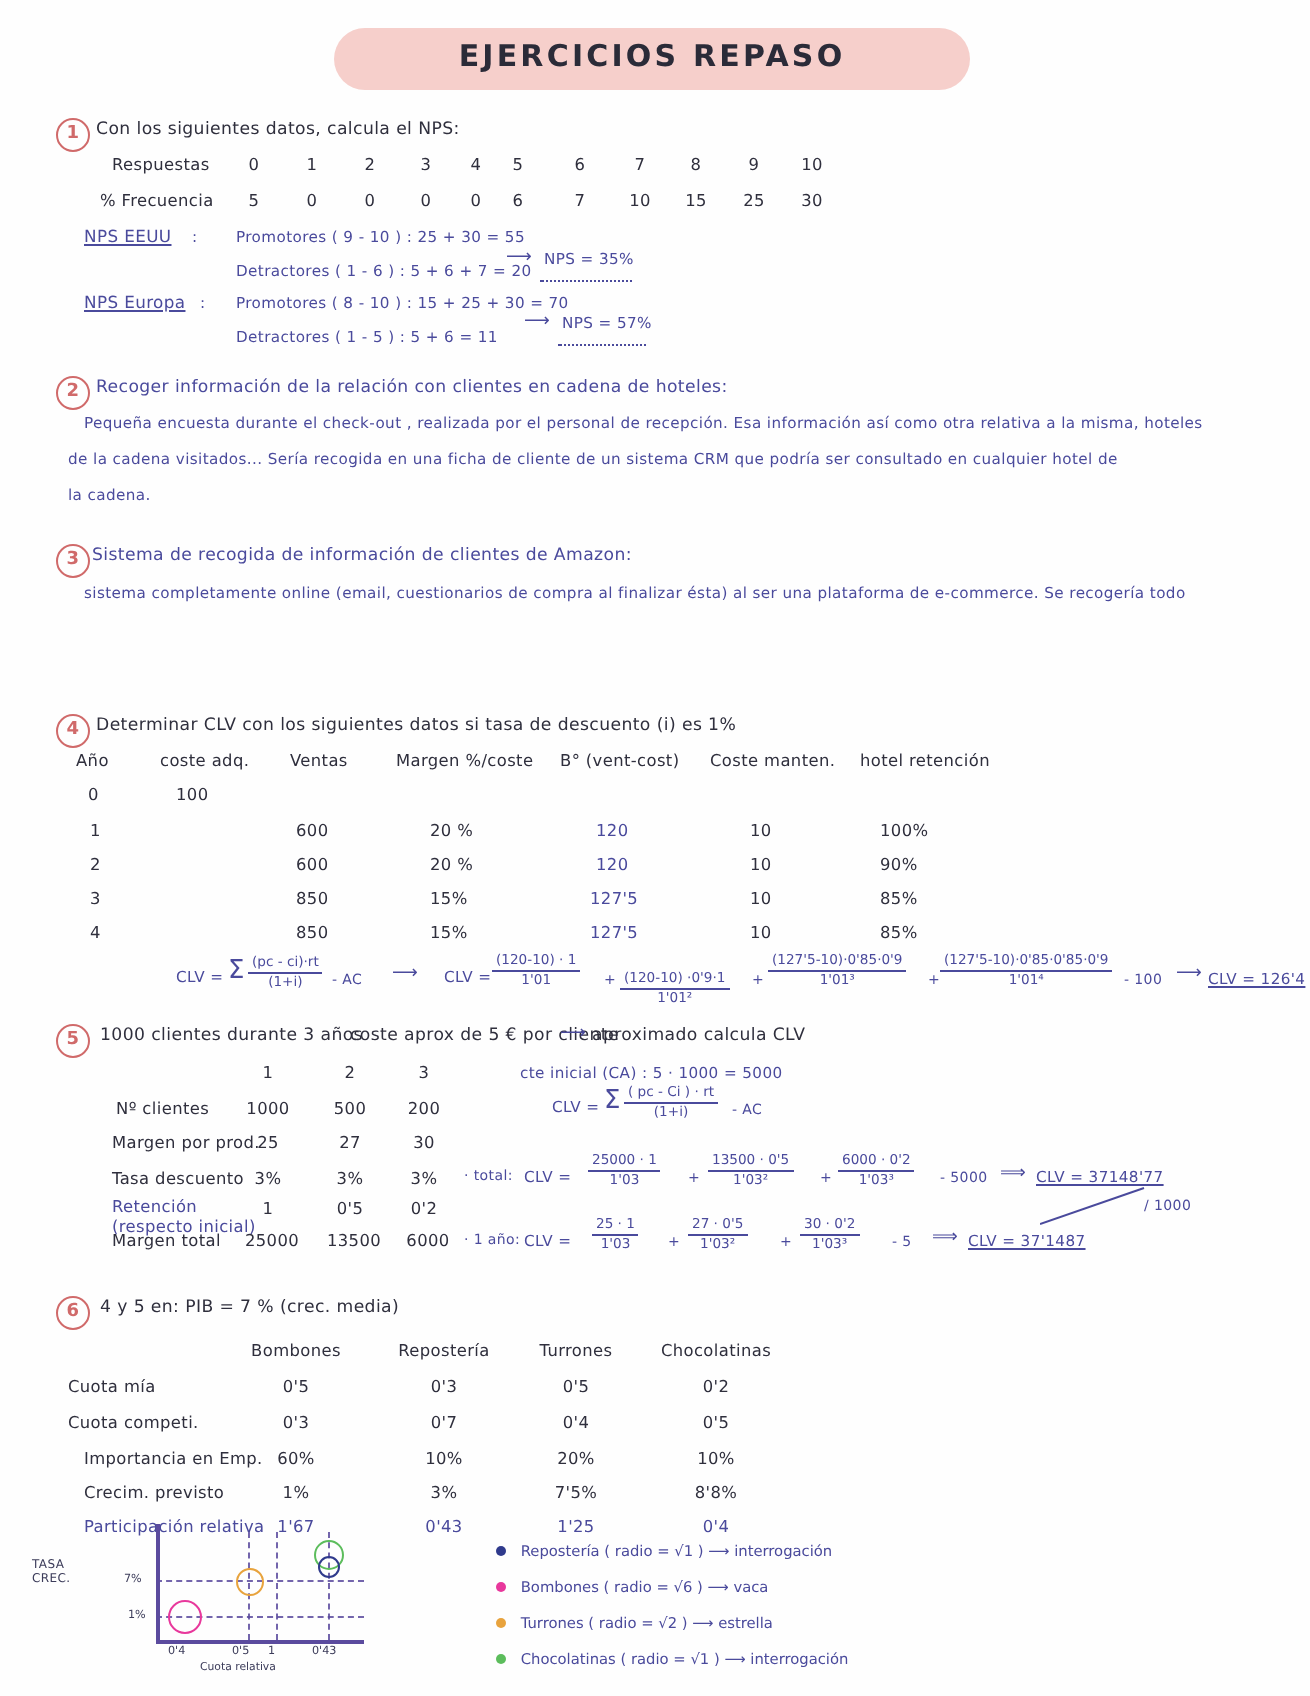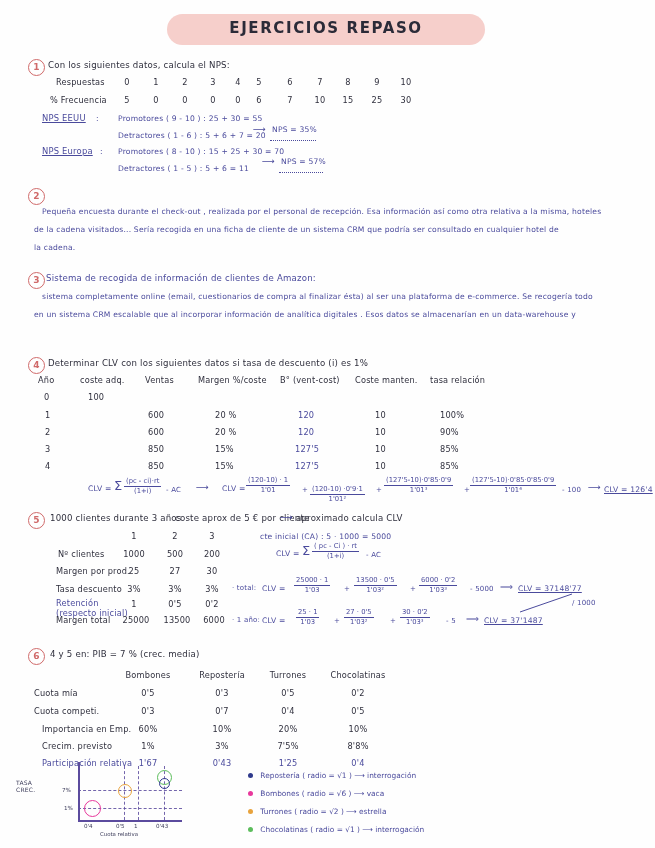--- a/index.html
+++ b/index.html
@@ -241,39 +241,39 @@
 
   <div class="line hw ink-blue underline" style="left:42px; top:146px;">NPS Europa</div>
   <div class="line hw ink-blue sm" style="left:100px; top:146px;">:</div>
   <div class="line hw ink-blue sm" style="left:118px; top:146px;">Promotores ( 8 - 10 ) :   15 + 25 + 30 = 70</div>
   <div class="line hw ink-blue sm" style="left:118px; top:163px;">Detractores ( 1 - 5 ) :   5 + 6   =   11</div>
   <div class="arrow hw" style="left:262px; top:156px;">⟶</div>
   <div class="line hw ink-blue sm" style="left:281px; top:156px;">NPS = 57%</div>
   <div class="squiggle" style="left:279px; top:169px; width:44px;"></div>
 
   <div class="exnum hw" style="left:28px; top:188px;">2</div>
+  <div class="line hw ink-blue heading" style="left:48px; top:189px;">Recoger información de la relación con clientes en cadena de hoteles:</div>
   <div class="line hw ink-blue sm" style="left:34px; top:224px;">de la cadena visitados... Sería  recogida   en una  ficha de cliente   de un sistema  CRM  que  podría ser   consultado en cualquier hotel de</div>
   <div class="line hw ink-blue sm" style="left:42px; top:206px;">Pequeña  encuesta  durante el  check-out , realizada  por el   personal de recepción. Esa información  así como otra relativa a la misma, hoteles</div>
   <div class="line hw ink-blue sm" style="left:34px; top:242px;">la cadena.</div>
 
   <div class="exnum hw" style="left:28px; top:272px;">3</div>
   <div class="line hw ink-blue heading" style="left:46px; top:273px;">Sistema de recogida de información de clientes de Amazon:</div>
   <div class="line hw ink-blue sm" style="left:42px; top:291px;">sistema  completamente  online (email, cuestionarios de compra al finalizar ésta)  al ser una  plataforma   de e-commerce. Se recogería todo</div>
-  <div class="line hw ink-blue sm" style="left:34px; top:309px;">en un sistema  CRM  escalable que  al incorporar   información  de analítica digitales . Esos  datos   se   almacenarían en un  data-warehouse y</div>
 
   <div class="exnum hw" style="left:28px; top:357px;">4</div>
   <div class="line hw ink-dark heading" style="left:48px; top:358px;">Determinar CLV con los   siguientes   datos  si  tasa   de descuento (i) es 1%</div>
 
   <div class="cell hw ink-dark" style="left:38px;  top:375px;">Año</div>
   <div class="cell hw ink-dark" style="left:80px;  top:375px;">coste adq.</div>
   <div class="cell hw ink-dark" style="left:145px; top:375px;">Ventas</div>
   <div class="cell hw ink-dark" style="left:198px; top:375px;">Margen %/coste</div>
   <div class="cell hw ink-dark" style="left:280px; top:375px;">B° (vent-cost)</div>
   <div class="cell hw ink-dark" style="left:355px; top:375px;">Coste manten.</div>
-  <div class="cell hw ink-dark" style="left:430px; top:375px;">tasa  relación</div>
+  <div class="cell hw ink-dark" style="left:430px; top:375px;">hotel  retención</div>
 
   <div class="cell hw ink-dark" style="left:44px; top:392px;">0</div>
   <div class="cell hw ink-dark" style="left:88px; top:392px;">100</div>
 
   <div class="cell hw ink-dark" style="left:45px;  top:410px;">1</div>
   <div class="cell hw ink-dark" style="left:148px; top:410px;">600</div>
   <div class="cell hw ink-dark" style="left:215px; top:410px;">20 %</div>
   <div class="cell hw ink-blue" style="left:298px; top:410px;">120</div>
   <div class="cell hw ink-dark" style="left:375px; top:410px;">10</div>
   <div class="cell hw ink-dark" style="left:440px; top:410px;">100%</div>

